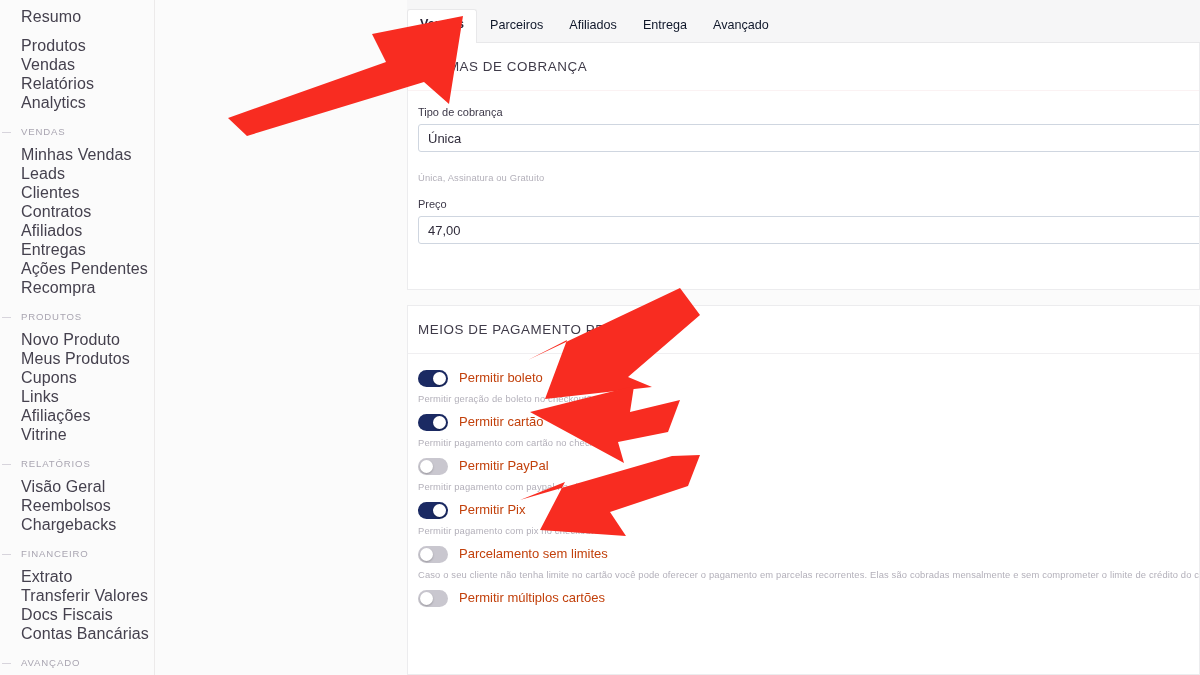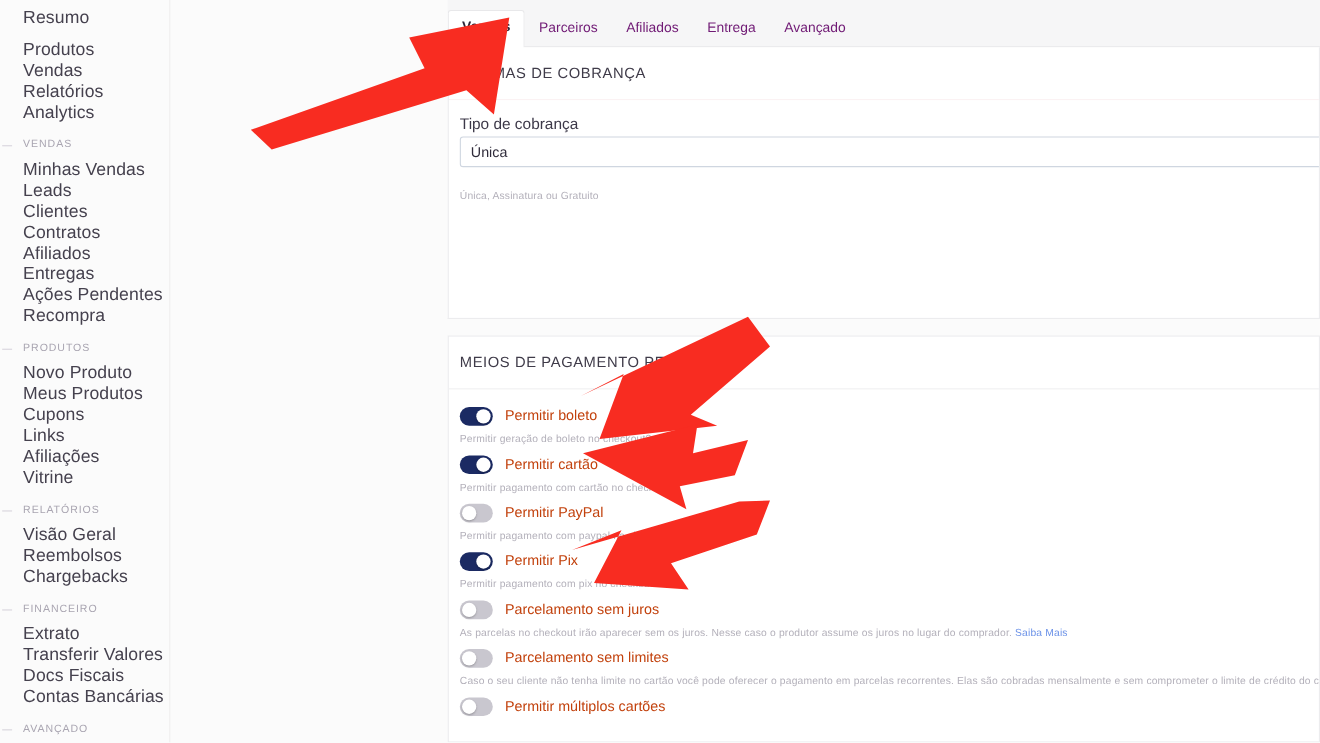--- a/index.html
+++ b/index.html
@@ -58,21 +58,21 @@
   
   #tabstrip {
     position: absolute; left: 252px; top: 0;
     width: 793px; height: 43px;
     background: #f6f6f7;
     border-bottom: 1px solid #e8e8ea;
   }
   .tabs { display: flex; align-items: flex-end; height: 43px; padding-left: 0; }
   .tab {
     font-size: 12.6px;
-    color: #701a75;
+    color: #0f172a;
     padding: 8px 13px 11px 13px;
     line-height: 15px;
     cursor: pointer;
     white-space: nowrap;
     position: relative;
     top: 1px;
   }
   .tab.active {
     color: #2c2738;
     font-weight: bold;
@@ -103,21 +103,21 @@
     border-bottom: 1px solid #f0eff1;
     line-height: 16px;
   }
   #card-cobranca .card-header { border-bottom: 1px solid #fbf2f3; }
 
   .card-body { padding: 14px 0 0 10px; }
 
   
   .field { margin-bottom: 13px; }
   .field-label {
-    font-size: 14px;
+    font-size: 11px;
     color: #3c3848;
     line-height: 14px;
     margin-bottom: 5px;
   }
   .field-input {
     display: block;
     width: 786px;
     height: 28px;
     border: 1px solid #cfd6e0;
     border-radius: 3px;
@@ -260,20 +260,25 @@
       <div class="card-header">FORMAS DE COBRANÇA</div>
       <div class="card-body">
 
         <div class="field">
           <div class="field-label">Tipo de cobrança</div>
           <input class="field-input" type="text" placeholder="" value="Única" style="">
           <div class="field-hint">Única, Assinatura ou Gratuito</div>
         </div>
 
 
+        <div class="field">
+          <div class="field-label">Preço</div>
+          <input class="field-input" type="text" placeholder="" value="47,00" style="">
+
+        </div>
 
       </div>
     </section>
 
     <section class="card" id="card-pagamento">
       <div class="card-header">MEIOS DE PAGAMENTO PERMITIDOS</div>
       <div class="card-body" style="padding-top:12px;">
 
         <div class="toggle-row">
           <div class="toggle-line">
@@ -308,29 +313,20 @@
         <div class="toggle-row">
           <div class="toggle-line">
             <div class="switch on">
                 <span class="knob"></span>
               </div>
             <div class="toggle-label">Permitir Pix</div>
           </div>
           <div class="toggle-hint"><span>Permitir pagamento com pix no checkout?</span></div>
         </div>
 
-        <div class="toggle-row">
-          <div class="toggle-line">
-            <div class="switch">
-                <span class="knob"></span>
-              </div>
-            <div class="toggle-label">Parcelamento sem juros</div>
-          </div>
-          <div class="toggle-hint"><span>As parcelas no checkout irão aparecer sem os juros. Nesse caso o produtor assume os juros no lugar do comprador.</span> <span class="link-more">Saiba Mais</span></div>
-        </div>
 
         <div class="toggle-row">
           <div class="toggle-line">
             <div class="switch">
                 <span class="knob"></span>
               </div>
             <div class="toggle-label">Parcelamento sem limites</div>
           </div>
           <div class="toggle-hint"><span>Caso o seu cliente não tenha limite no cartão você pode oferecer o pagamento em parcelas recorrentes. Elas são cobradas mensalmente e sem comprometer o limite de crédito do comprador.</span> </div>
         </div>

